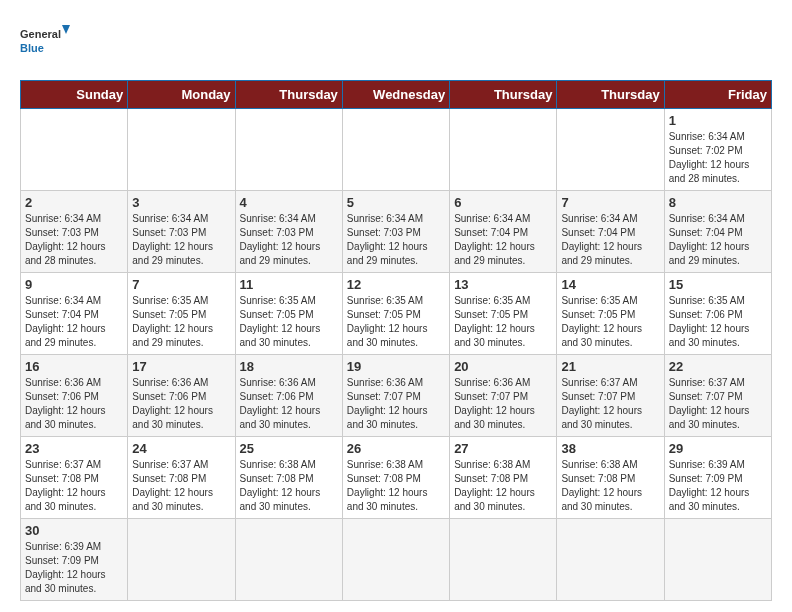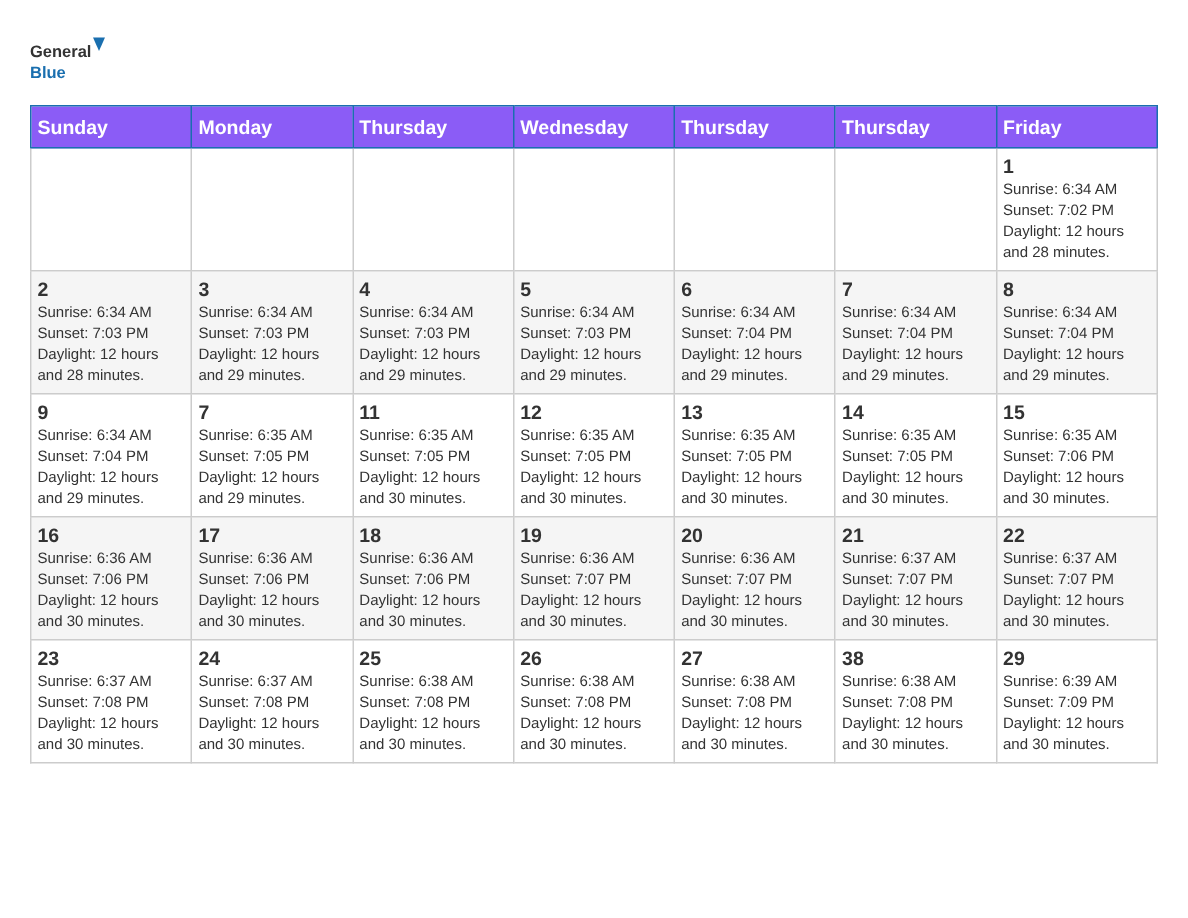--- a/index.html
+++ b/index.html
@@ -7,21 +7,21 @@
       font-family: Arial, sans-serif;
       background: #fff;
       width: 792px;
       min-height: 612px;
       padding: 20px;
     }
     .header-area {
       display: flex;
       justify-content: space-between;
       align-items: flex-end;
-      margin-bottom: 10px;
+      margin-bottom: 20px;
     }
     .logo {
       display: flex;
       align-items: center;
       gap: 4px;
     }
     .title-area {
       text-align: right;
     }
     .main-title {
@@ -33,26 +33,26 @@
     .subtitle {
       font-size: 14px;
       color: #555;
     }
     .calendar {
       width: 100%;
       border-collapse: collapse;
       border: 1px solid #ccc;
     }
     .calendar th {
-      background-color: #8b5cf6;
+      background-color: #7f1d1d;
       color: #fff;
       font-size: 13px;
       font-weight: bold;
       padding: 6px 4px;
-      text-align: left;
+      text-align: right;
       border: 1px solid #1a6faf;
     }
     .calendar td {
       border: 1px solid #ccc;
       vertical-align: top;
       padding: 4px 4px;
       width: calc(100% / 7);
       min-height: 70px;
       background: #fff;
       font-size: 10.5px;
@@ -289,14 +289,28 @@
 Sunset: 7:08 PM
 Daylight: 12 hours and 30 minutes.</div>
         </td>
         <td>
           <span class="day-number">29</span>
           <div class="day-info" style="white-space: pre-line;">Sunrise: 6:39 AM
 Sunset: 7:09 PM
 Daylight: 12 hours and 30 minutes.</div>
         </td>
       </tr>
+      <tr>
+        <td>
+          <span class="day-number">30</span>
+          <div class="day-info" style="white-space: pre-line;">Sunrise: 6:39 AM
+Sunset: 7:09 PM
+Daylight: 12 hours and 30 minutes.</div>
+        </td>
+        <td class="empty-cell"></td>
+        <td class="empty-cell"></td>
+        <td class="empty-cell"></td>
+        <td class="empty-cell"></td>
+        <td class="empty-cell"></td>
+        <td class="empty-cell"></td>
+      </tr>
     </tbody>
 </table>
 
 </body></html>

